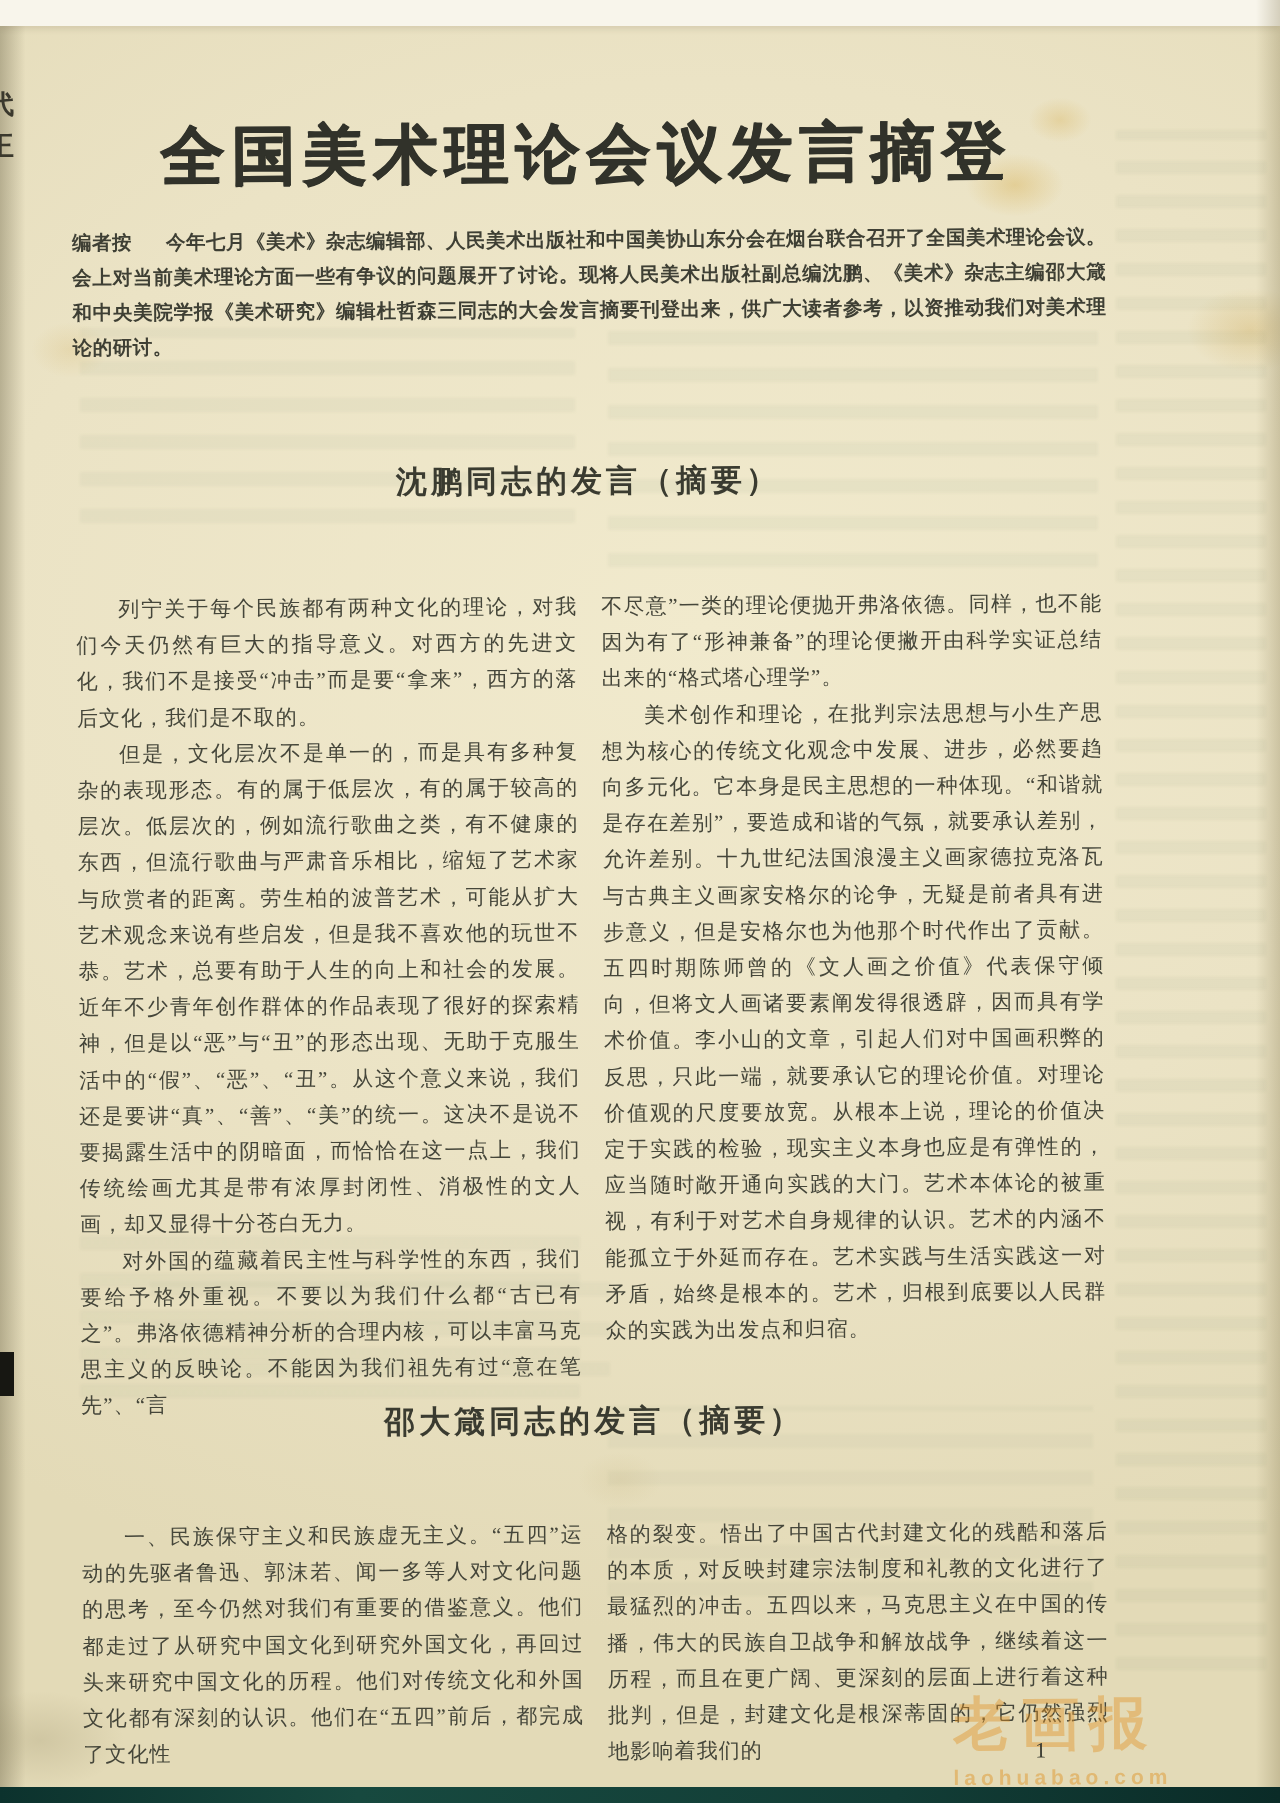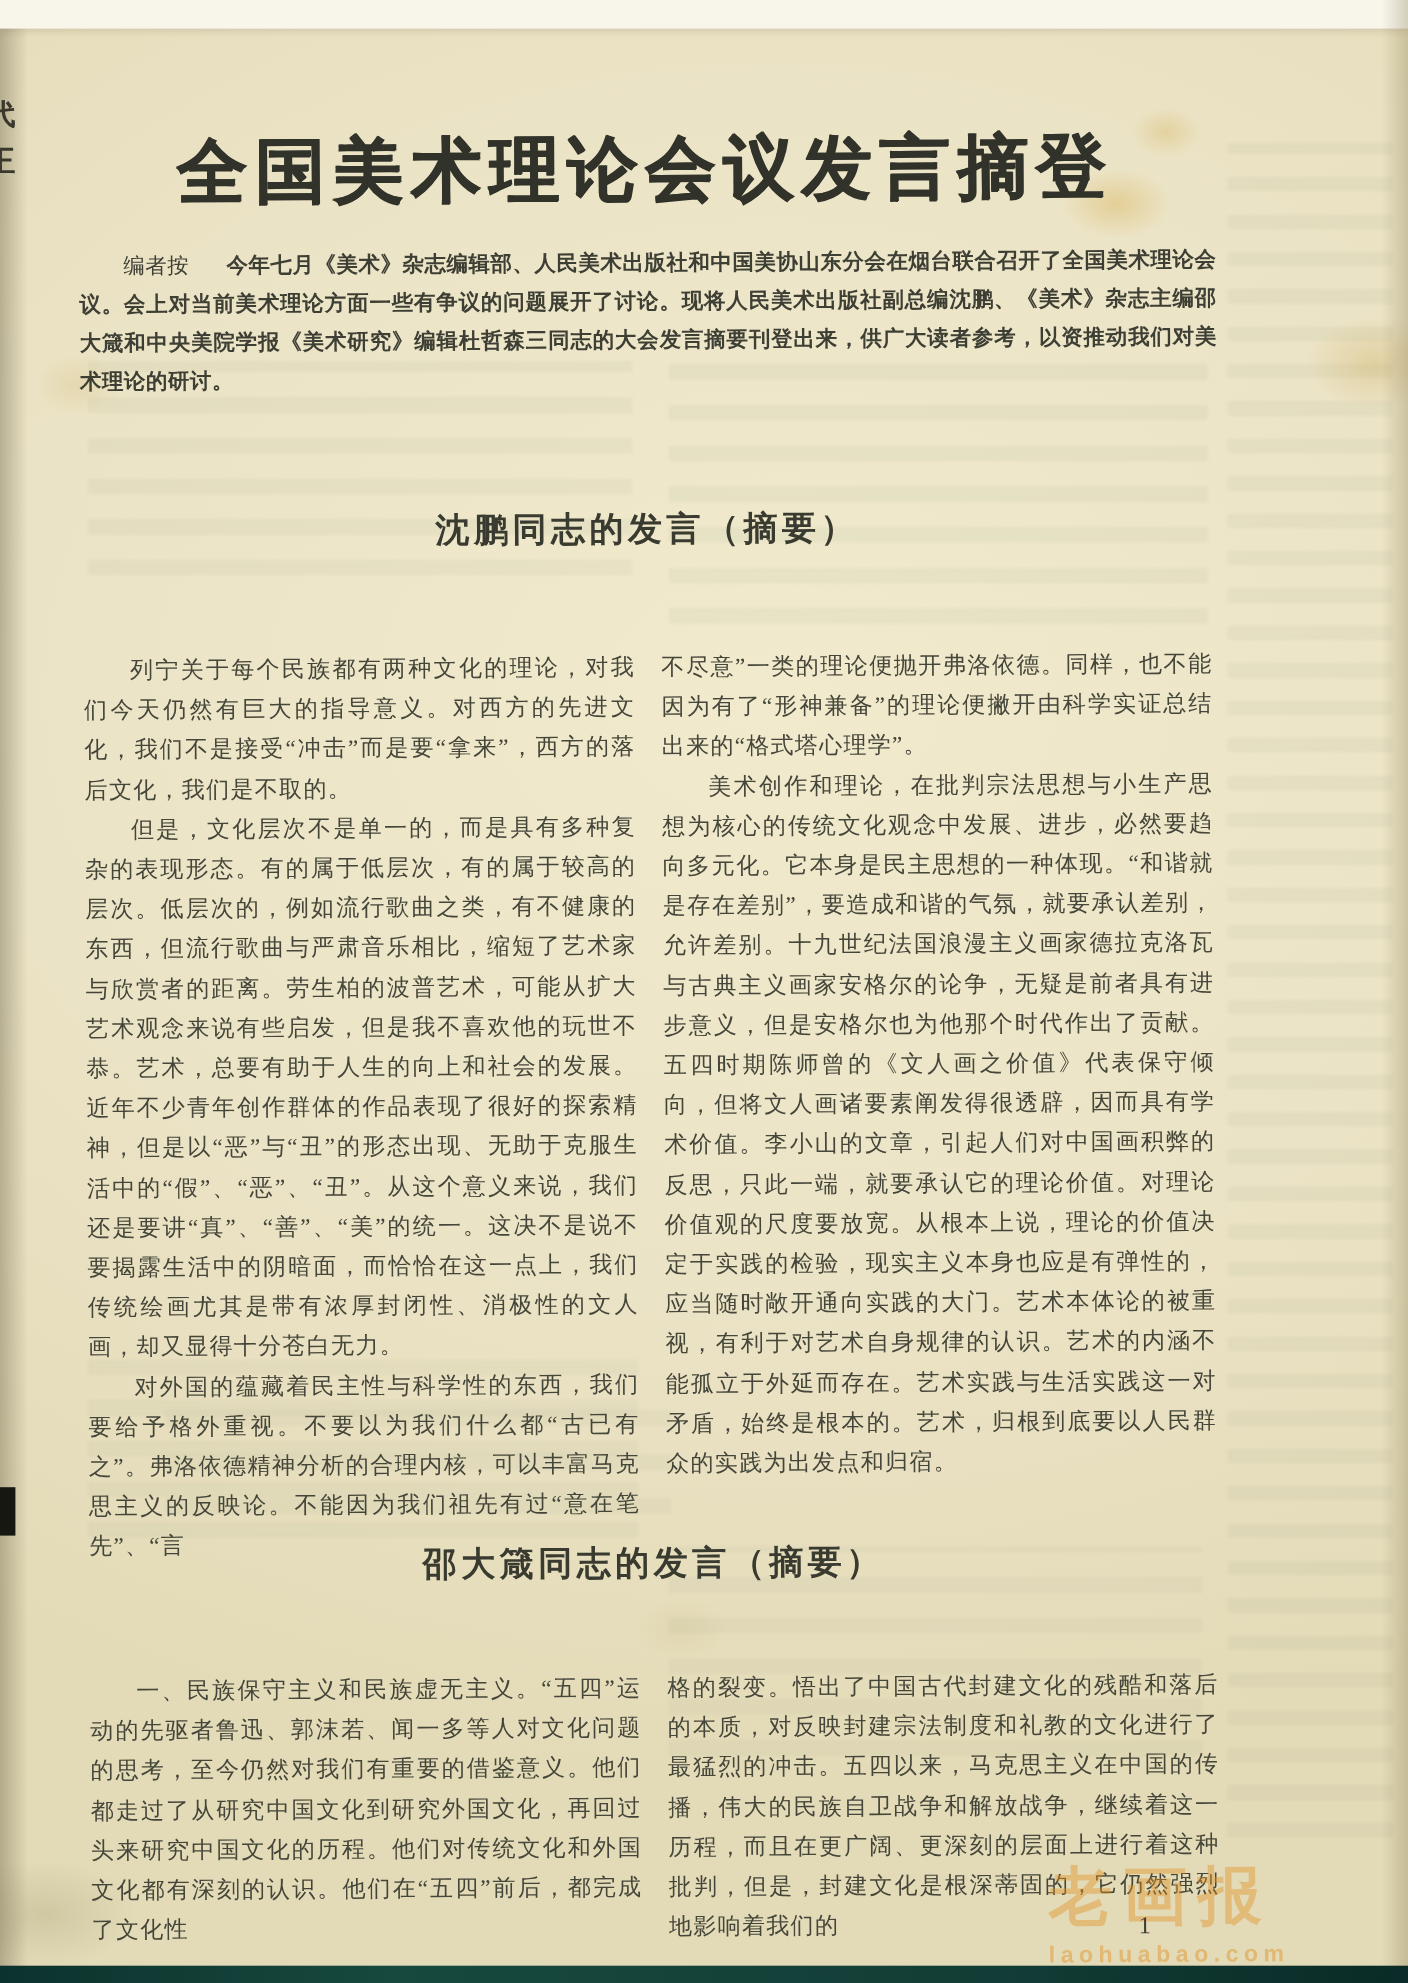--- a/index.html
+++ b/index.html
@@ -46,21 +46,21 @@
   #page-title{
     position:absolute;left:75px;top:110px;width:1032px;text-align:center;
     font-size:64px;font-weight:900;letter-spacing:7px;color:#31322a;
     text-shadow:1px 0 0 #31322a, 0 1px 0 #31322a;
   }
   #editor-note{
     position:absolute;left:76px;top:222px;width:1034px;
     font-size:19.5px;line-height:35px;text-align:justify;
     color:#3e3f34;font-weight:600;letter-spacing:.5px;
   }
-  #editor-note .label{font-weight:400;margin-right:34px;margin-left:40px;}
+  #editor-note .label{font-weight:700;margin-right:34px;}
   .section-heading{
     position:absolute;left:75px;width:1032px;text-align:center;
     font-size:31px;font-weight:700;letter-spacing:4px;color:#3a3b30;
   }
   #heading-1{top:460px;}
   #heading-2{top:1400px;}
   .col{position:absolute;width:501px;}
   .col p{margin:0;font-size:21px;line-height:36.2px;text-align:justify;color:#45463a;letter-spacing:1.1px;}
   .col p.indent{text-indent:2em;}
   #s1-left{left:78px;top:588px;}

